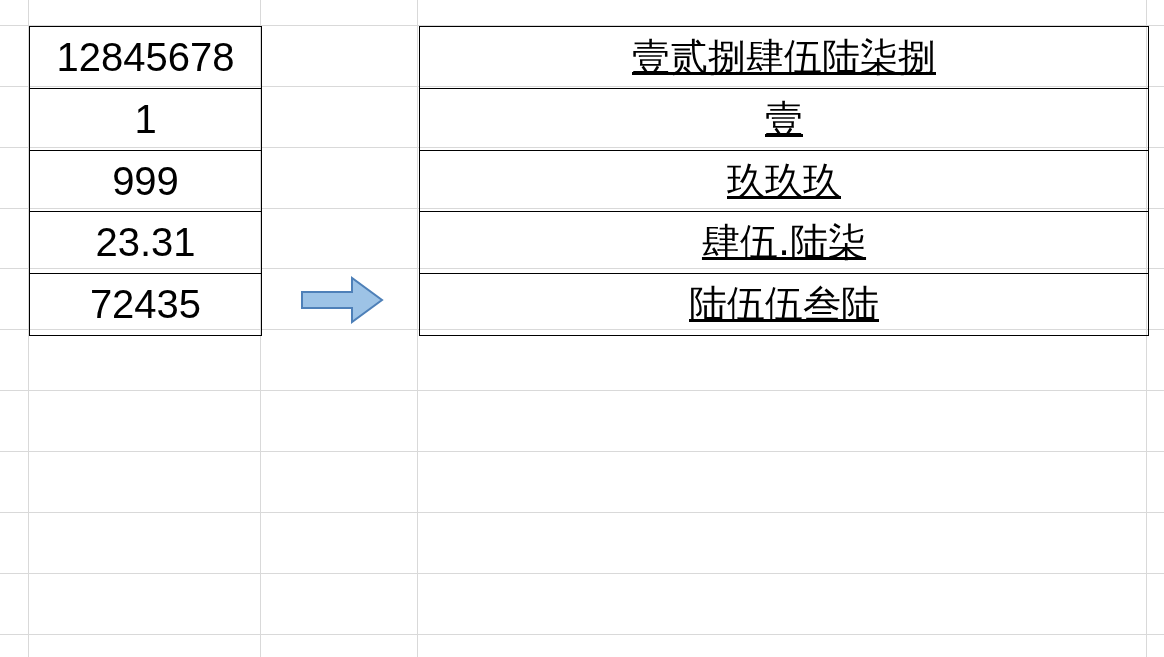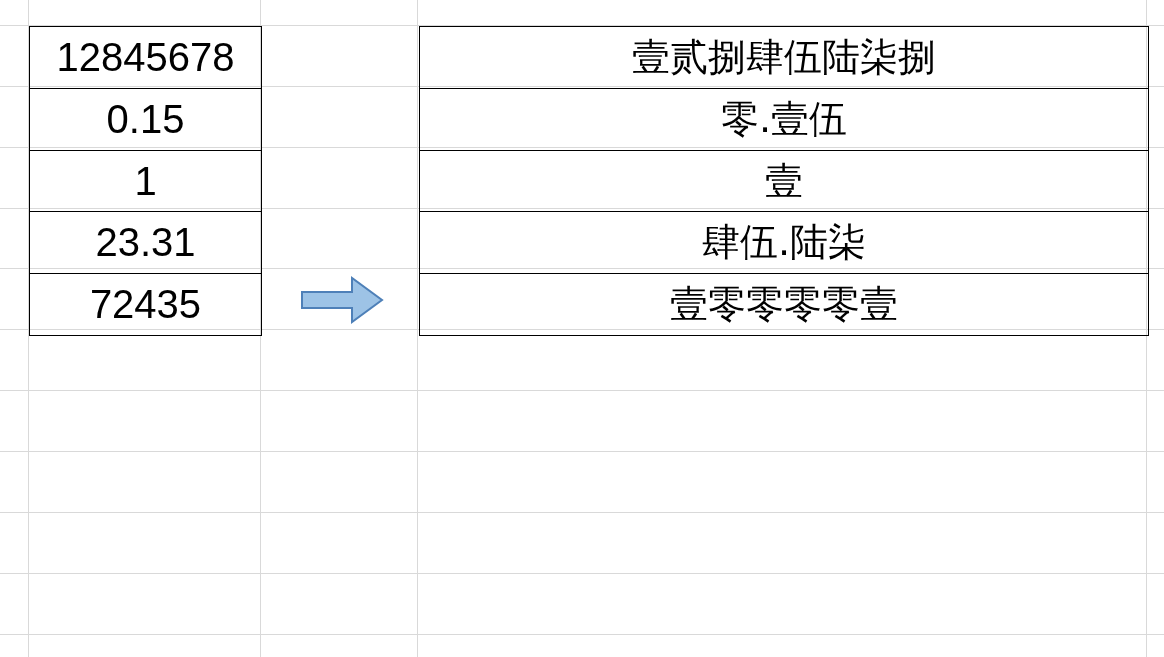--- a/index.html
+++ b/index.html
@@ -65,20 +65,21 @@
     width: 157px;
     border: none;
   }
   .col-cn {
     width: 728px;
     border: 1px solid #000000;
     font-size: 38px;
     color: #000000;
     font-family: "DejaVu Sans", "Liberation Sans", sans-serif;
     letter-spacing: 0px;
+    text-decoration: underline;
   }
 
   
   .arrow-wrap {
     position: absolute;
     left: 300px;
     top: 276px;
     width: 84px;
     height: 48px;
     pointer-events: auto;
@@ -115,45 +116,45 @@
     <tbody>
 
       <tr>
         <td class="col-num">12845678</td>
         <td class="col-gap"></td>
         <td class="col-cn">壹贰捌肆伍陆柒捌</td>
       </tr>
 
 
 
-      <tr>
-        <td class="col-num">0.15</td>
-        <td class="col-gap"></td>
-        <td class="col-cn">零.壹伍</td>
-      </tr>
 
       <tr>
         <td class="col-num">1</td>
         <td class="col-gap"></td>
         <td class="col-cn">壹</td>
       </tr>
 
+      <tr>
+        <td class="col-num">999</td>
+        <td class="col-gap"></td>
+        <td class="col-cn">玖玖玖</td>
+      </tr>
 
 
 
       <tr>
         <td class="col-num">23.31</td>
         <td class="col-gap"></td>
         <td class="col-cn">肆伍.陆柒</td>
       </tr>
 
       <tr>
         <td class="col-num">72435</td>
         <td class="col-gap"></td>
-        <td class="col-cn">壹零零零零壹</td>
+        <td class="col-cn">陆伍伍叁陆</td>
       </tr>
 
     </tbody>
   </table>
 
   <div class="arrow-wrap">
     <svg viewBox="0 0 84 48" xmlns="http://www.w3.org/2000/svg">
       <polygon id="arrow-poly" points="2,16 52,16 52,2 82,24 52,46 52,32 2,32" stroke-width="2" stroke-linejoin="miter" fill="#9DC3E6" stroke="#4E80B8"></polygon>
     </svg>
   </div>

